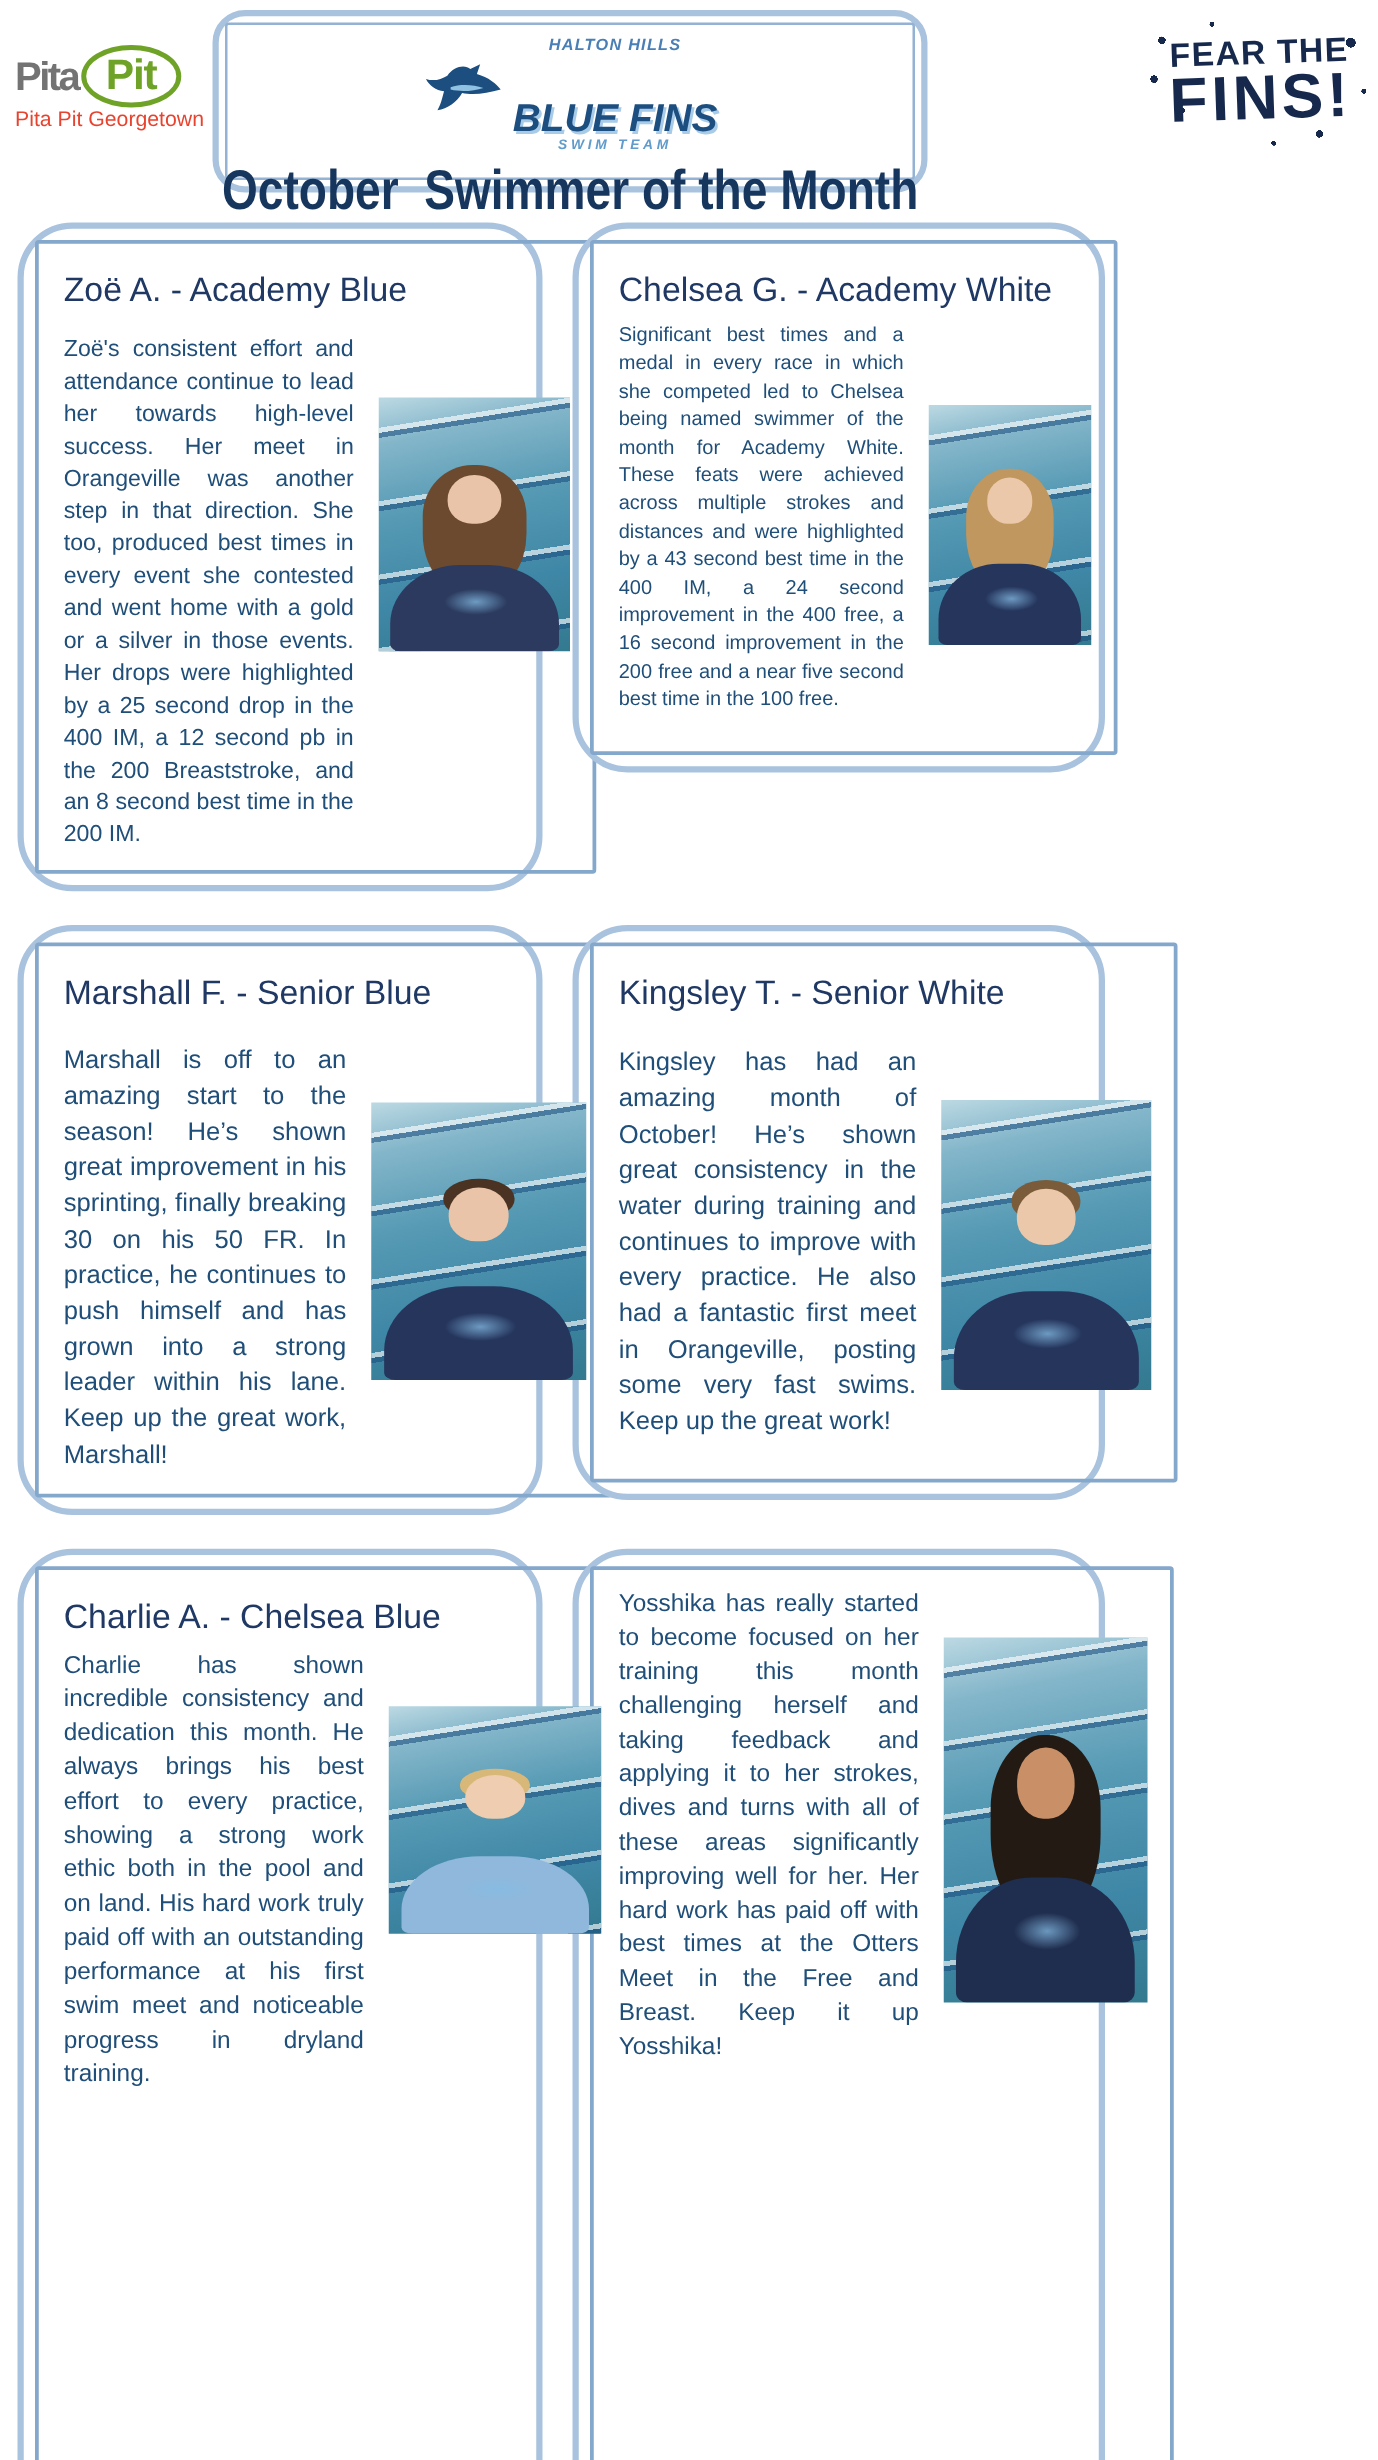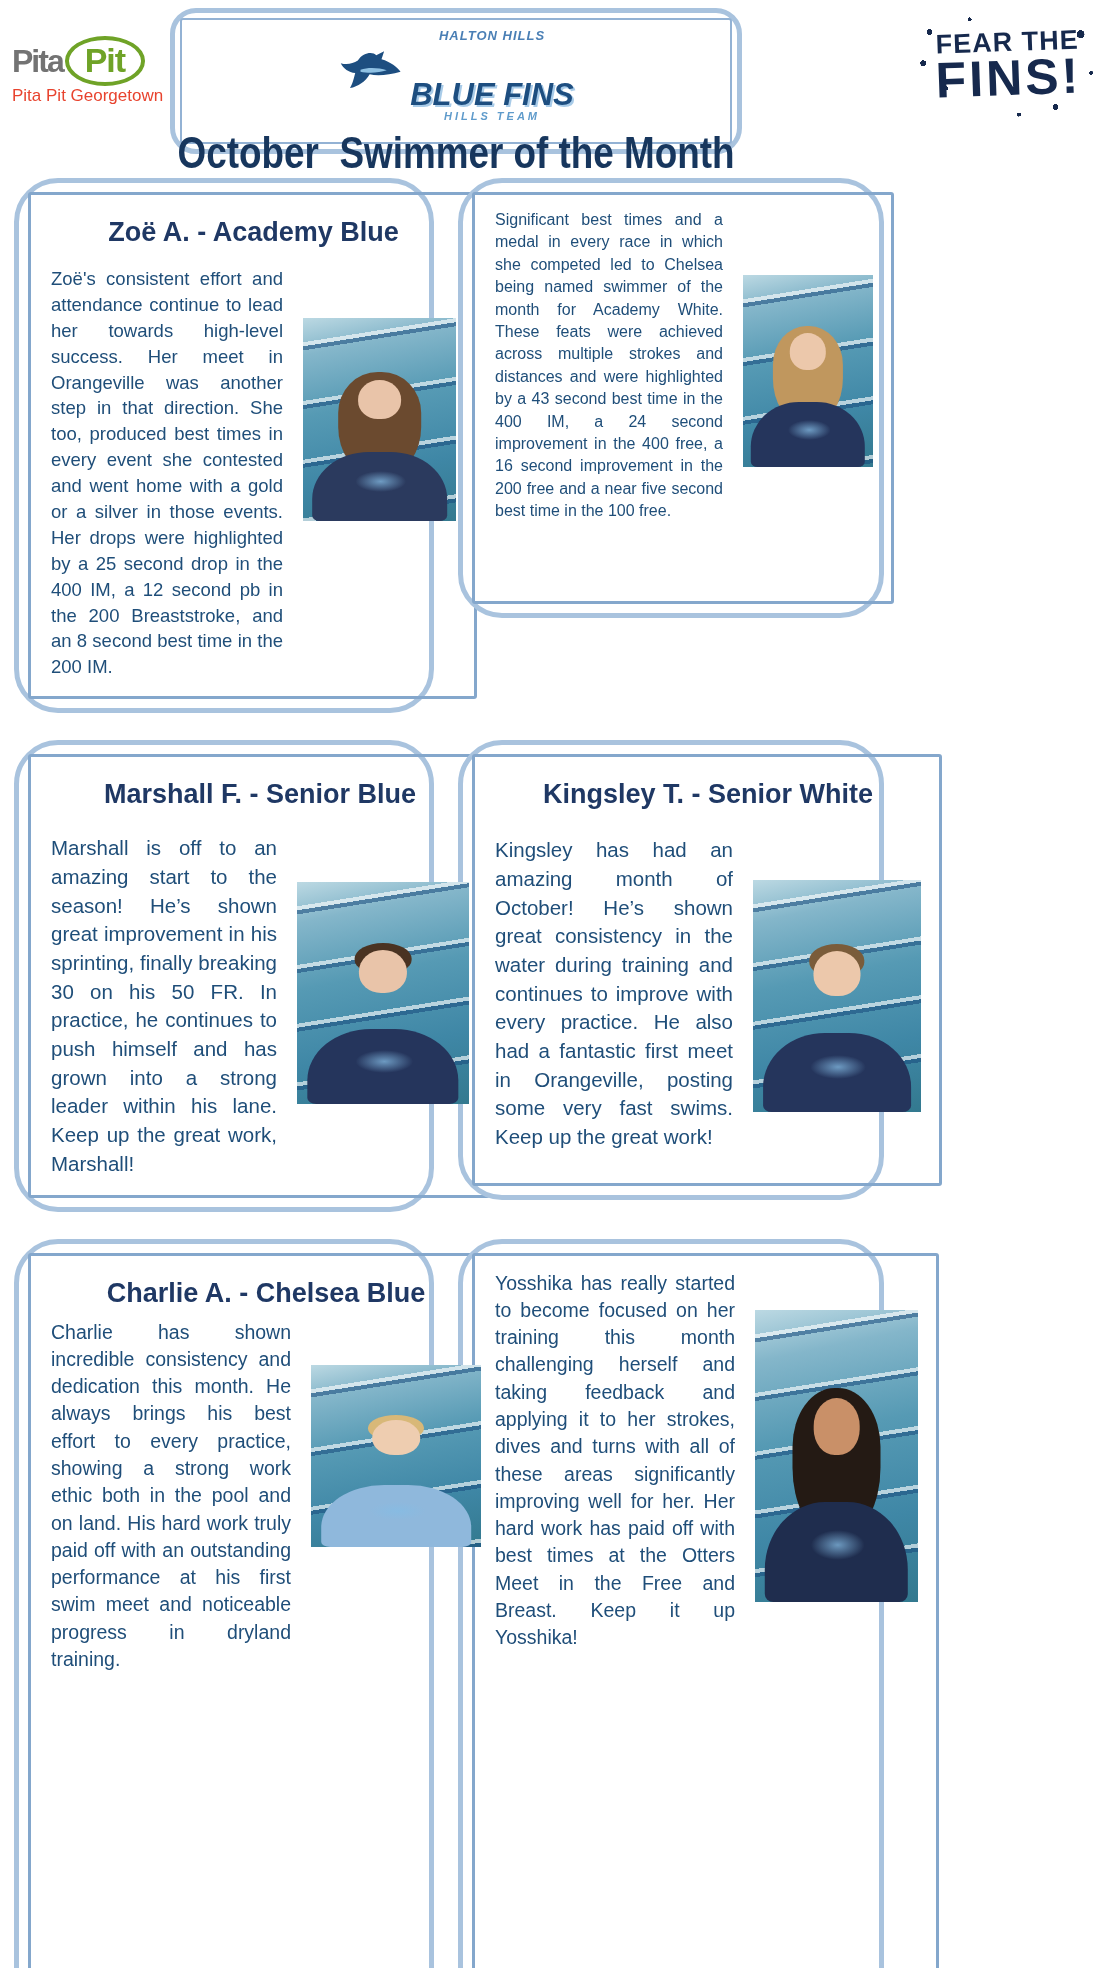--- a/index.html
+++ b/index.html
@@ -39,21 +39,21 @@
     radial-gradient(circle 3px at 4% 45%, #16294d 98%, transparent); }
   .fear-line1 { font-weight:900; font-size:27px; letter-spacing:1px; line-height:.95; }
   .fear-line2 { font-weight:900; font-size:50px; letter-spacing:3px; line-height:.9; }
 
   
   .cards { display:grid; grid-template-columns:420px 426px; column-gap:24px; row-gap:27px; padding-left:14px; margin-top:8px; align-items:start; }
 
   .card { border:5px solid #a9c3de; border-radius:44px; padding:9px; background:#fff; display:flex; }
   .card-inner { flex:1; border:3px solid #84a7cc; border-radius:3px; padding:14px 18px 16px 20px; }
 
-  .card-title { text-align:center; font-weight:bold; font-size:27px; color:#1f3864; margin:8px 0 10px; }
+  .card-title { font-weight:normal; font-size:27px; color:#1f3864; margin:8px 0 10px; }
   .c1 .card-title { margin-bottom:18px; }
   .c3 .card-title { margin-bottom:24px; }
   .c4 .card-title { margin-bottom:26px; }
 
   .card-cols { display:flex; gap:20px; }
   .card-text { color:#1f4e79; text-align:justify; line-height:1.4; }
   .photo-col { flex:1; display:flex; justify-content:flex-end; }
 
   .c1 .card-text { width:232px; flex:none; font-size:18.5px; }
   .c2 .card-text { width:228px; flex:none; font-size:16px; }
@@ -106,21 +106,21 @@
         <div class="bf-logo">
           <span>
             <svg width="66" height="46" viewBox="0 0 100 70" aria-hidden="true">
               <path d="M30 16 C38 4 52 2 58 8 L70 2 L66 14 C80 18 90 26 95 33 C78 38 60 40 48 37 C42 48 30 56 18 58 C23 49 24 42 26 35 C16 34 8 28 4 20 C13 23 22 21 30 16 Z" fill="#1d4e80"></path>
               <path d="M34 30 C46 26 62 27 74 31 C62 35 46 36 34 33 Z" fill="#8fc1e3"></path>
             </svg>
           </span>
           <span class="bf-text">
             <div class="bf-top">HALTON HILLS</div>
             <div class="bf-name">BLUE FINS</div>
-            <div class="bf-bottom">HILLS TEAM</div>
+            <div class="bf-bottom">SWIM TEAM</div>
           </span>
         </div>
         <div class="month-title">October  Swimmer of the Month</div>
       </div>
     </div>
 
     <div class="fear-logo">
       <div class="fear-line1">FEAR THE</div>
       <div class="fear-line2">FINS!</div>
     </div>
@@ -141,20 +141,21 @@
                 <div class="torso"></div>
               </div>
             </div>
           </div>
         </div>
       </div>
     </div>
 
     <div class="card c2">
       <div class="card-inner">
+        <div class="card-title">Chelsea G. - Academy White</div>
         <div class="card-cols">
           <div class="card-text">Significant best times and a medal in every race in which she competed led to Chelsea being named swimmer of the month for Academy White. These feats were achieved across multiple strokes and distances and were highlighted by a 43 second best time in the 400 IM, a 24 second improvement in the 400 free, a 16 second improvement in the 200 free and a near five second best time in the 100 free.</div>
           <div class="photo-col">
             <div class="photo p2 long" title="girl with long light-brown hair in navy Blue Fins t-shirt at pool" style="--hair: #c0975e; --skin: #ecc8ab; --shirt: #25355c;">
               <div class="person">
                 <div class="hair"></div>
                 <div class="face"></div>
                 <div class="torso"></div>
               </div>
             </div>

